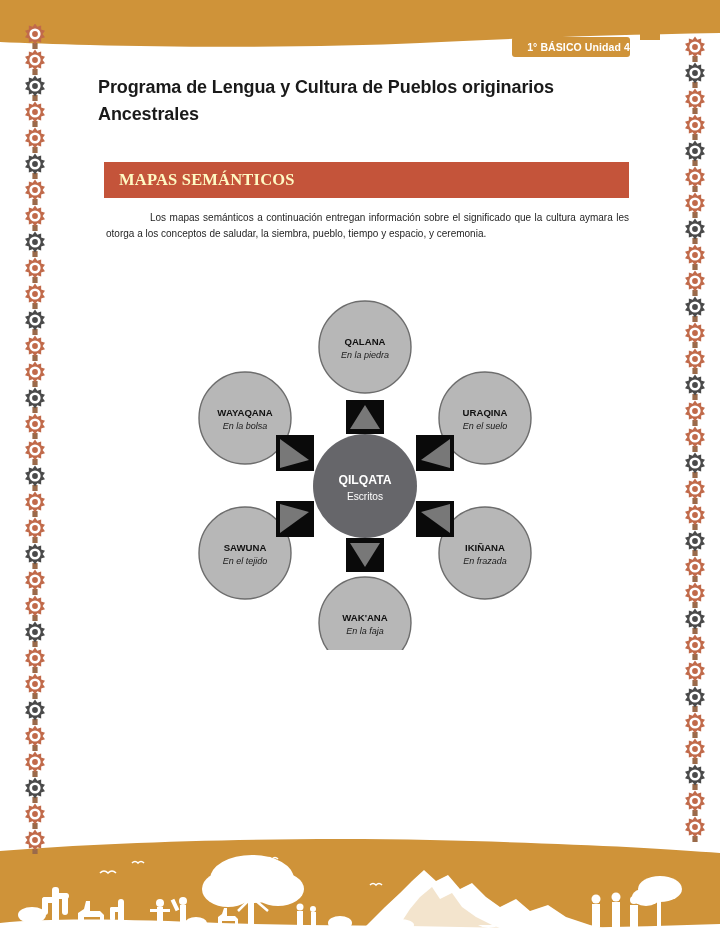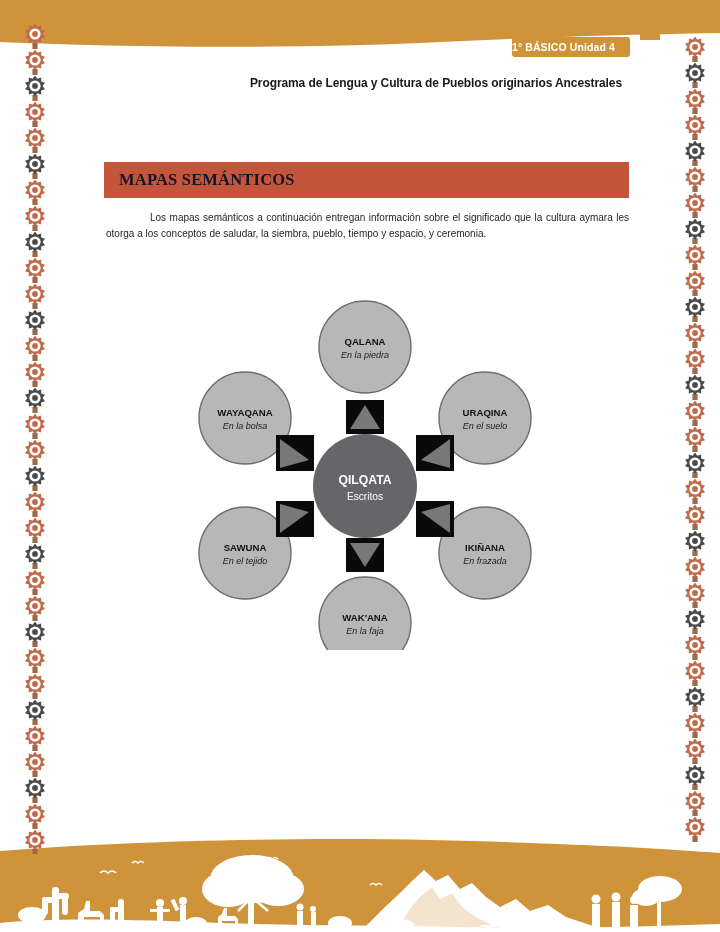--- a/index.html
+++ b/index.html
@@ -35,21 +35,21 @@
     top: 37px;
     left: 512px;
     width: 118px;
     height: 20px;
     background: #cf9339;
     border-radius: 3px;
     color: #ffffff;
     font-size: 10.5px;
     font-weight: bold;
     line-height: 20px;
-    text-align: left;
+    text-align: right;
     letter-spacing: 0.1px;
     z-index: 6;
     white-space: nowrap;
   }
 
   
   .side-border {
     position: absolute;
     top: 24px;
     width: 34px;
@@ -75,22 +75,22 @@
     position: absolute;
     top: 62px;
     left: 60px;
     width: 600px;
     z-index: 5;
   }
 
   .doc-title {
     width: 524px;
     margin: 12px auto 0 38px;
-    text-align: right;
-    font-size: 12px;
+    text-align: left;
+    font-size: 18px;
     font-weight: bold;
     color: #1a1a1a;
     line-height: 1.52;
     letter-spacing: -0.1px;
   }
 
   .section-bar {
     position: absolute;
     left: 44px;
     top: 100px;
@@ -98,21 +98,21 @@
     height: 36px;
     background: #c4543a;
     display: flex;
     align-items: center;
   }
   .section-bar-title {
     padding-left: 15px;
     font-family: "Liberation Serif", serif;
     font-size: 16.5px;
     font-weight: bold;
-    color: #0f172a;
+    color: #fef9c3;
     letter-spacing: 0.2px;
   }
 
   .intro-par {
     position: absolute;
     left: 46px;
     top: 148px;
     width: 523px;
     font-size: 10px;
     color: #1f1f1f;

